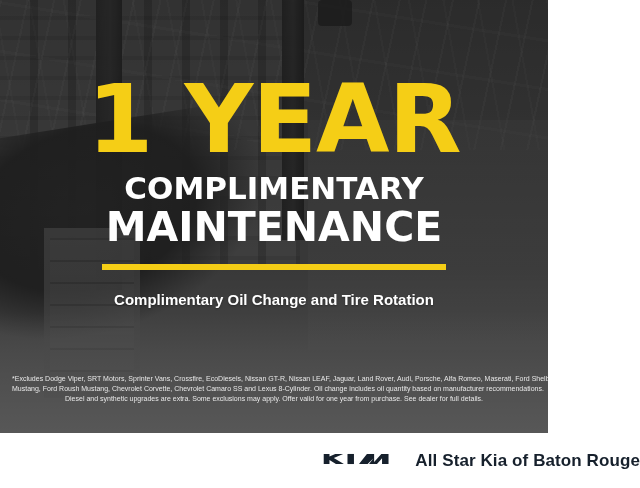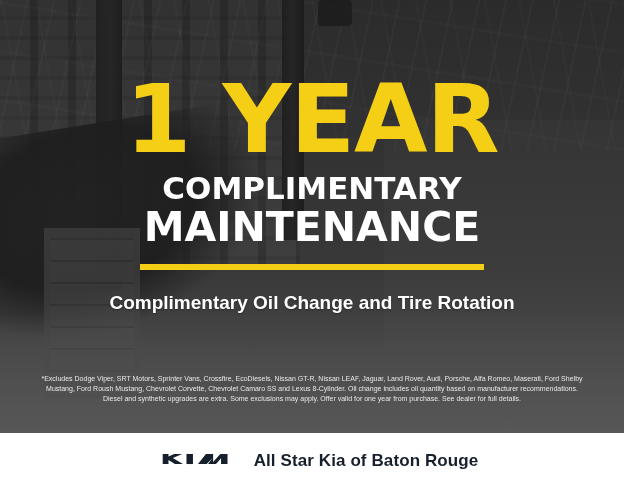--- a/index.html
+++ b/index.html
@@ -20,21 +20,21 @@
     height: 488px;
     background: #ffffff;
     overflow: hidden;
   }
 
   
   .hero {
     position: absolute;
     left: 0;
     top: 0;
-    width: 624px;
+    width: 548px;
     height: 433px;
     overflow: hidden;
     background: #b91c1c;
   }
 
   
   .photo-base {
     position: absolute;
     inset: 0;
     background:
@@ -154,21 +154,21 @@
     margin: 16px auto 0 auto;
     background: #F5CE16;
   }
 
   
   .subheading {
     position: absolute;
     left: 0; right: 0; top: 290px;
     text-align: center;
     color: #ffffff;
-    font-size: 19px;
+    font-size: 15px;
     font-weight: bold;
     line-height: 1.33;
     font-family: "Liberation Sans", sans-serif;
     text-shadow: 0 1px 2px rgba(0,0,0,0.35);
   }
   .subheading div { white-space: nowrap; }
 
   
   .disclaimer {
     position: absolute;
@@ -184,21 +184,21 @@
   
   .footer {
     position: absolute;
     left: 0;
     top: 433px;
     width: 640px;
     height: 55px;
     background: #ffffff;
     display: flex;
     align-items: center;
-    justify-content: center;
+    justify-content: flex-end;
   }
   .footer-inner {
     display: flex;
     align-items: center;
     gap: 20px;
   }
   .kia-logo { display: block; }
   .dealer-name {
     font-size: 17px;
     font-weight: bold;

